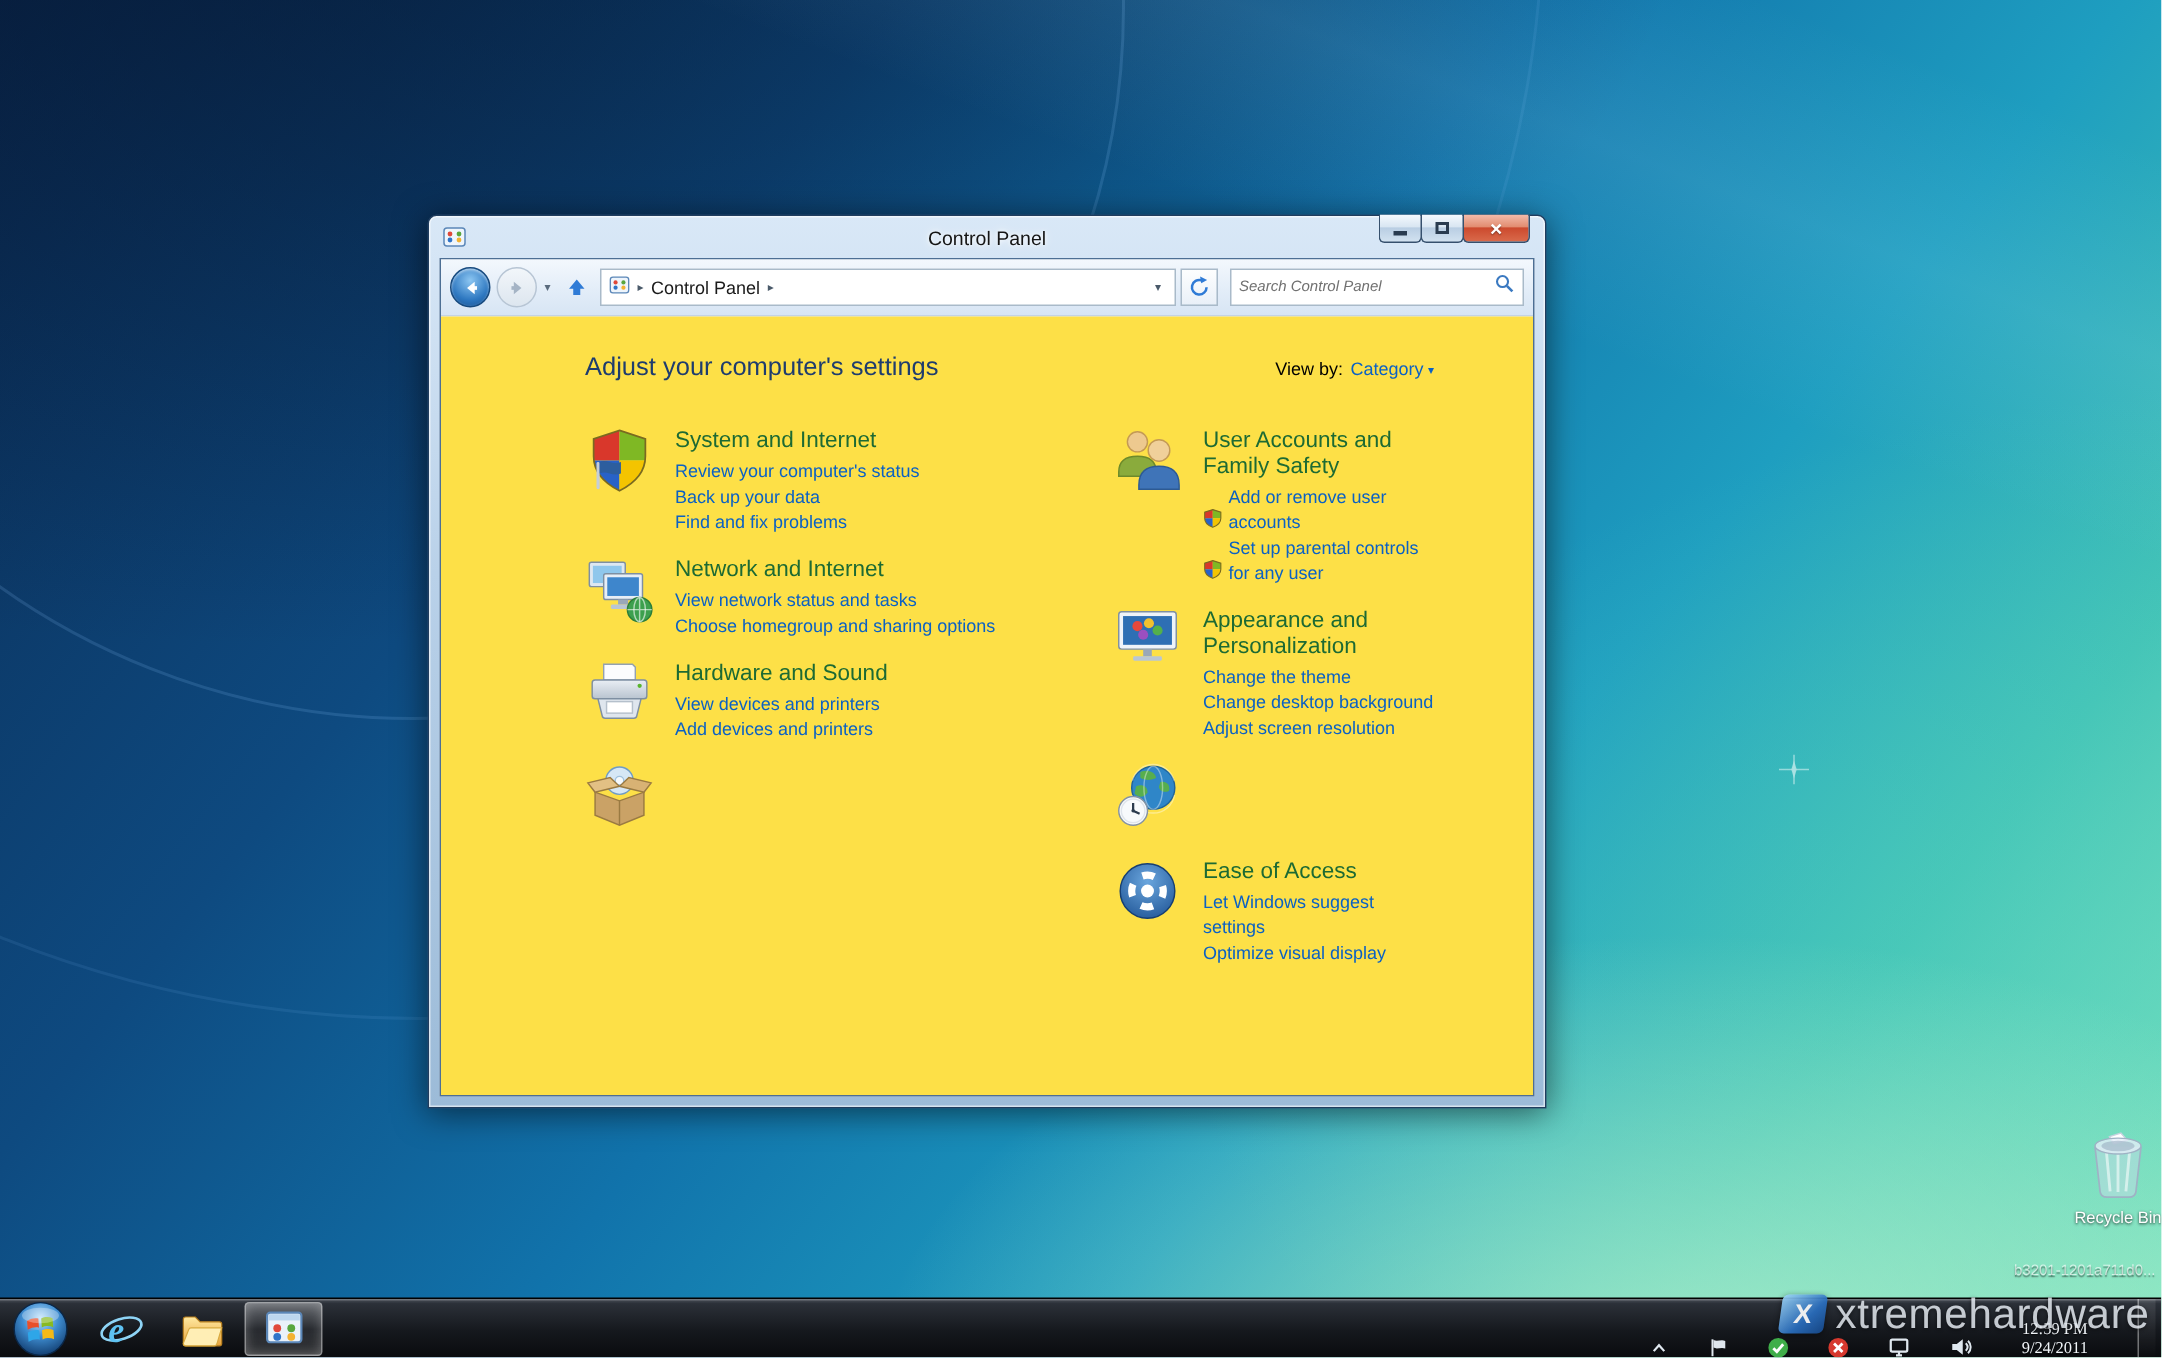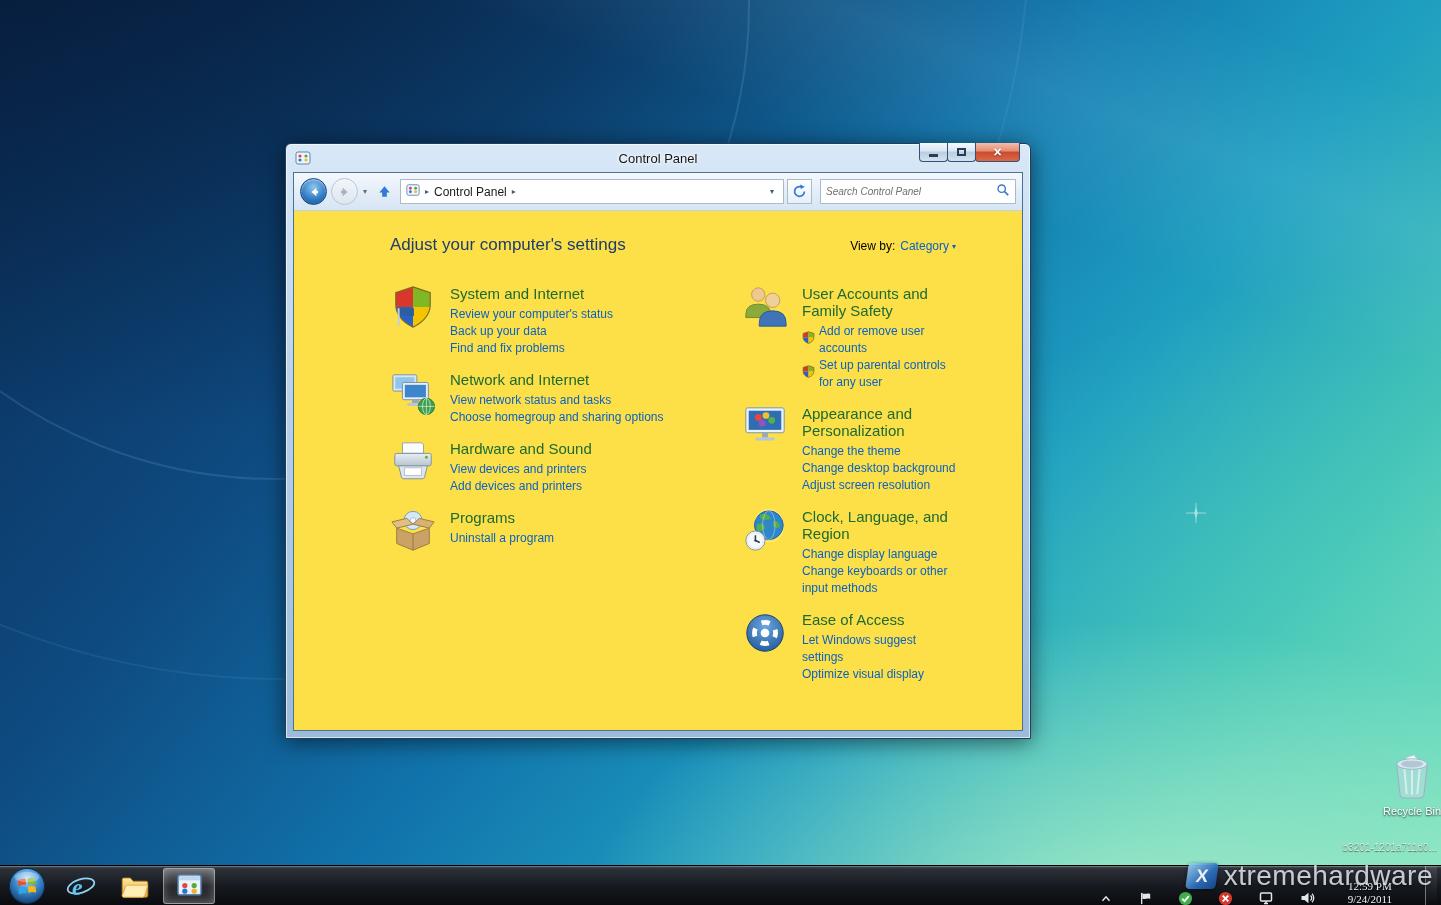--- a/index.html
+++ b/index.html
@@ -74,21 +74,21 @@
   .viewby-caret { font-size:8px; color:#0b61c4; }
 
   .columns { display:flex; margin-top:28px; }
   .col-left { width:352px; flex:none; }
   .col-right { flex:1; }
   .category { display:flex; margin-bottom:12px; }
   .cat-icon { width:50px; flex:none; margin-right:10px; padding-top:1px; cursor:pointer; }
   .cat-body { padding-top:2px; }
   .cat-title { display:inline-block; font-size:15px; color:#1d6a33; text-decoration:none; margin-bottom:4px; cursor:pointer; }
   .cat-link { display:block; font-size:12px; line-height:17px; color:#0b61c4; text-decoration:none; cursor:pointer; }
-  .cat-link.shielded { display:flex; align-items:center; gap:4px; }
+  .cat-link.shielded { display:flex; align-items:flex-end; gap:4px; }
 
   
   .taskbar { position:absolute; left:0; bottom:0; width:100%; height:40px; z-index:50;
     background:linear-gradient(#4a5059 0%, #2b3038 8%, #15181d 55%, #0a0b0e 100%);
     border-top:1px solid #000; box-shadow:inset 0 1px 0 rgba(255,255,255,.22);
     display:flex; align-items:center; }
   .start-button { width:54px; height:40px; display:flex; align-items:center; justify-content:center; cursor:pointer; }
   .task-btn { width:52px; height:36px; margin:2px 1px; border-radius:3px; display:flex; align-items:center; justify-content:center; cursor:pointer; }
   .task-btn.active { background:linear-gradient(rgba(255,255,255,.28), rgba(255,255,255,.08) 50%, rgba(255,255,255,.16));
     border:1px solid rgba(255,255,255,.45); box-shadow:inset 0 0 8px rgba(255,255,255,.28); }
@@ -293,24 +293,20 @@
             <div class="category">
               <div class="cat-icon">
                 <svg width="46" height="46" viewBox="0 0 48 48">
                   <circle cx="24" cy="13" r="9.5" fill="#d6e7f5" stroke="#6f9cc6"></circle>
                   <circle cx="24" cy="13" r="3" fill="#f5f9fc" stroke="#9fc0dd"></circle>
                   <path d="M7 21 L24 27 L41 21 L41 37 L24 44 L7 37 Z" fill="#caa266" stroke="#9a7a42"></path>
                   <path d="M24 27 V44" stroke="#9a7a42" stroke-width="1"></path>
                   <path d="M7 21 L2 14.5 L17.5 10.8 L23.9 16.9 Z" fill="#e2c084" stroke="#9a7a42"></path>
                   <path d="M41 21 L46 14.5 L30.5 10.8 L24.1 16.9 Z" fill="#d8b274" stroke="#9a7a42"></path>
                 </svg>
-              </div>
-              <div class="cat-body">
-                <a class="cat-title">Programs</a>
-                <a class="cat-link">Uninstall a program</a>
               </div>
             </div>
           </div>
 
           <div class="col-right">
 
             <div class="category">
               <div class="cat-icon">
                 <svg width="46" height="46" viewBox="0 0 48 48">
                   <circle cx="17" cy="11" r="7" fill="#edc98f" stroke="#c49a55"></circle>
@@ -386,25 +382,20 @@
                   <path d="M16 18 C20 16 24 18 24 22 C22 26 17 26 15 23 Z" fill="#57ae4e"></path>
                   <path d="M33 15 C37 14 40 17 39 21 C36 23 32 21 32 18 Z" fill="#57ae4e"></path>
                   <ellipse cx="28" cy="19" rx="6.5" ry="15" fill="none" stroke="rgba(255,255,255,.4)"></ellipse>
                   <path d="M13.5 14 A15 15 0 0 1 42.5 14 M13.2 24 A15 15 0 0 0 42.8 24" stroke="rgba(255,255,255,.4)" fill="none"></path>
                   <circle cx="14" cy="35" r="10" fill="#f7fafc" stroke="#8593a3"></circle>
                   <circle cx="14" cy="35" r="8.2" fill="none" stroke="#dfe5ec"></circle>
                   <path d="M14 29.5 V35 L18.5 37" stroke="#2b3b4e" stroke-width="1.6" fill="none"></path>
                   <circle cx="14" cy="35" r="1.2" fill="#2b3b4e"></circle>
                 </svg>
               </div>
-              <div class="cat-body">
-                <a class="cat-title">Clock, Language, and Region</a>
-                <a class="cat-link">Change display language</a>
-                <a class="cat-link">Change keyboards or other input methods</a>
-              </div>
             </div>
 
             <div class="category">
               <div class="cat-icon">
                 <svg width="46" height="46" viewBox="0 0 48 48">
                   <defs>
                       <radialGradient id="easeg" cx="50%" cy="32%" r="80%">
                         <stop offset="0" stop-color="#6aa6de"></stop>
                         <stop offset="1" stop-color="#1e5394"></stop>
                       </radialGradient>

